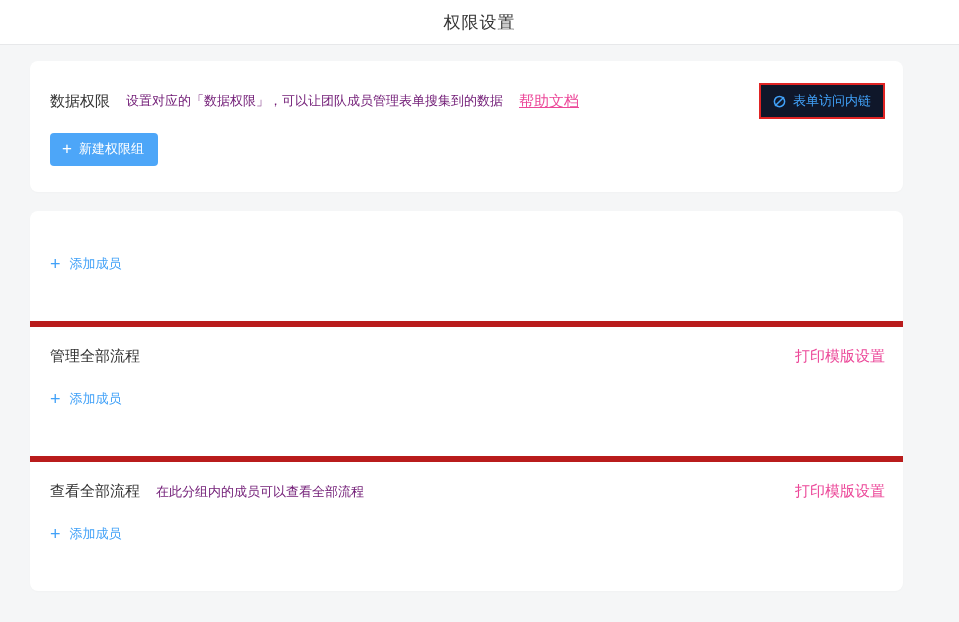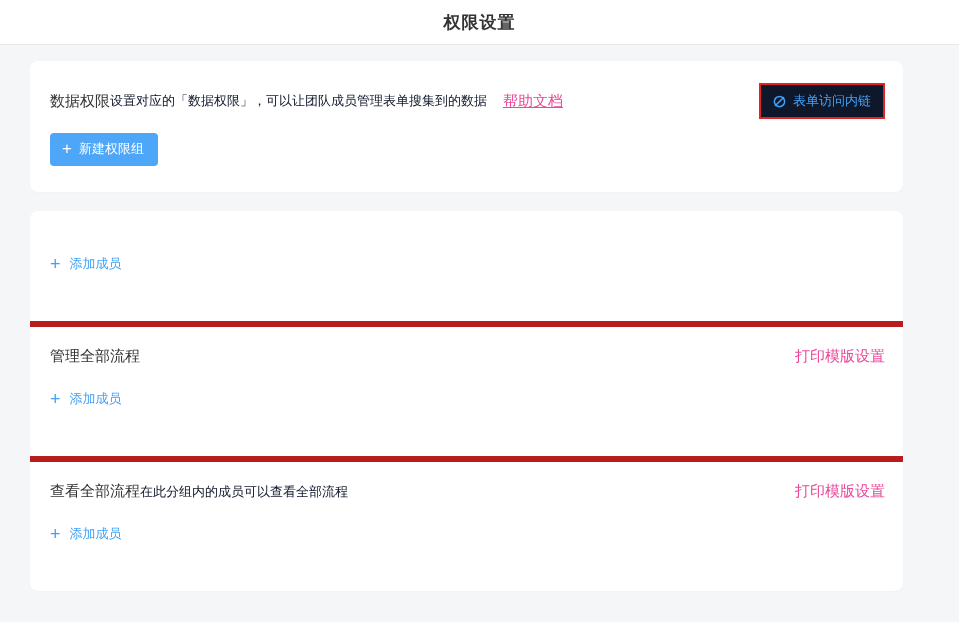--- a/index.html
+++ b/index.html
@@ -9,34 +9,34 @@
     font-family: "Liberation Sans", "DejaVu Sans", sans-serif;
     overflow: hidden;
   }
   
   .top-bar {
     height: 45px; background: #ffffff;
     border-bottom: 1px solid #e7e8ea;
     display: flex; align-items: center; justify-content: center;
   }
   .page-title {
-    font-size: 17px; font-weight: bold; color: #333333;
+    font-size: 17px; font-weight: normal; color: #333333;
     letter-spacing: 1px;
   }
   
   .container { margin: 16px 0 0 30px; width: 873px; }
   .card {
     background: #ffffff; border-radius: 8px;
     box-shadow: 0 1px 2px rgba(0,0,0,0.02);
   }
   .card-data { padding: 28px 18px 26px 20px; }
   .card-process { margin-top: 19px; }
   .row-head { display: flex; align-items: center; }
   .sec-title { font-size: 15px; font-weight: normal; color: #333333; flex-shrink: 0; }
-  .desc { font-size: 13px; color: #0f172a; margin-left: 0; }
+  .desc { font-size: 13px; color: #701a75; margin-left: 16px; }
   .link { font-size: 15px; color: #ec4899; cursor: pointer; text-decoration: none; }
   .underline { text-decoration: underline; }
   .spacer { flex: 1; }
   
   .form-link-btn {
     display: inline-flex; align-items: center;
     border: 2px solid #e02424;
     padding: 7px 12px 7px 11px;
     color: #41a1f8; font-size: 13px;
     cursor: pointer; background: #0f172a;

